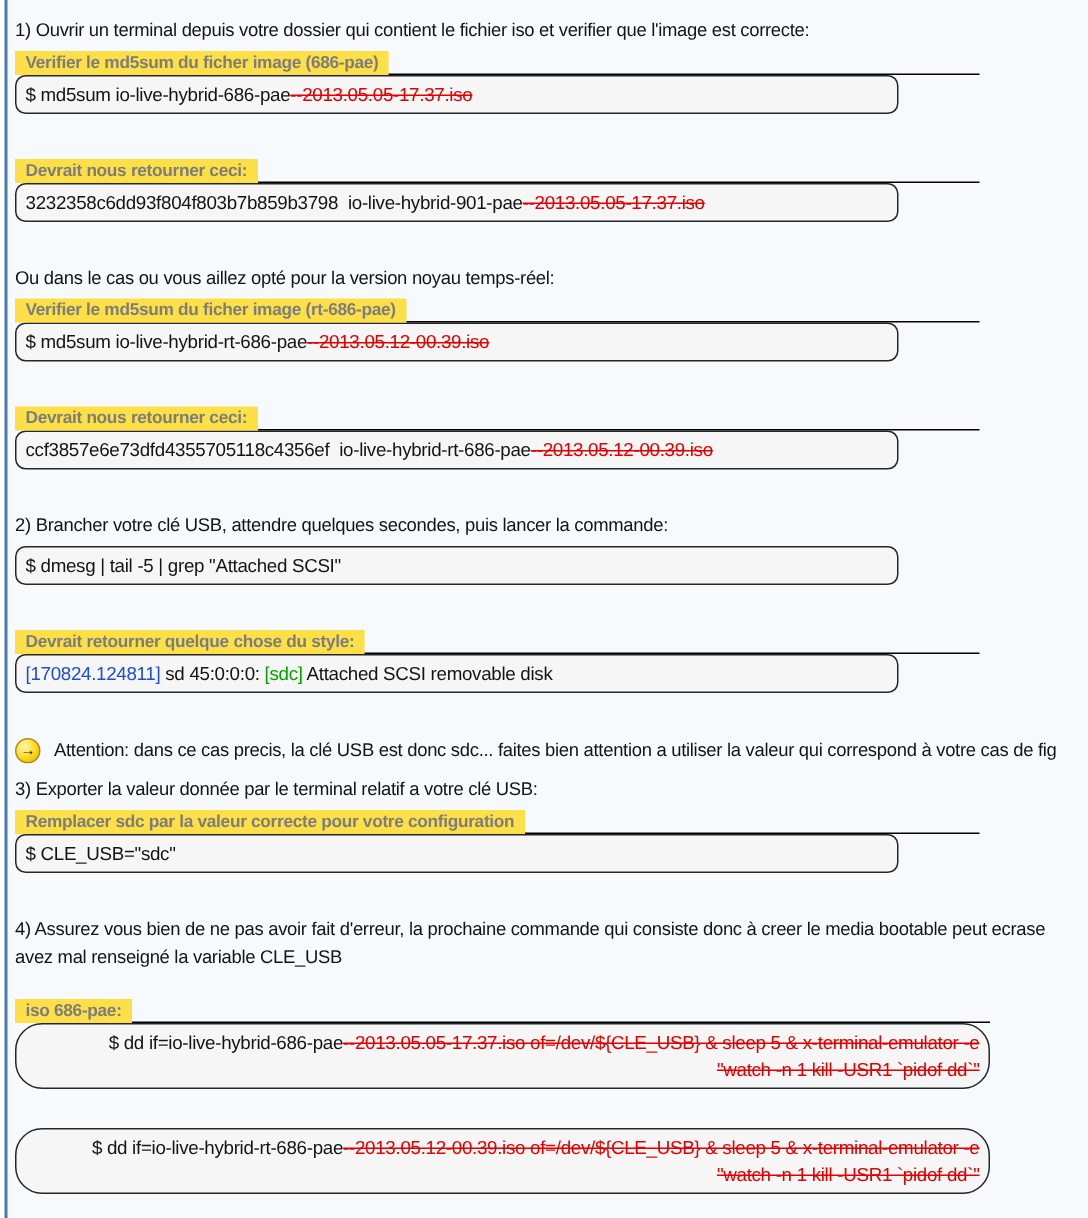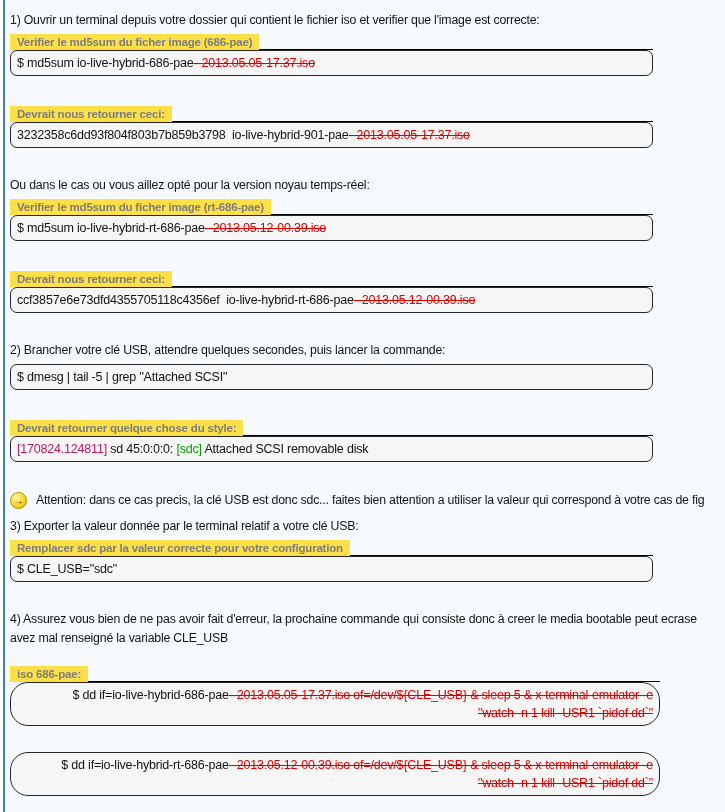--- a/index.html
+++ b/index.html
@@ -46,36 +46,36 @@
     background: #fde047; color: #7d7d7d;
     font-weight: bold; font-size: 11.5px; line-height: 13px;
     letter-spacing: -0.2px;
     padding: 2px 7px 1px 7px;
     white-space: nowrap;
   }
   .legend-line { flex: 1 1 auto; border-bottom: 1.5px solid #000; }
 
   .codebox {
     box-sizing: border-box;
-    width: 643px;
+    width: 589px;
     background: #f6f6f6;
     border: 1.5px solid #262626;
     border-radius: 7px;
     padding: 3px 6px;
     font-size: 12.5px;
     line-height: 18px;
     letter-spacing: -0.2px;
     overflow: hidden;
   }
   .codeblock.wide .codebox { width: 650px; border-radius: 18px; }
   .code-line { white-space: pre; }
 
   .seg-plain     { color: #141414; }
   .seg-removed   { color: #e00000; text-decoration: line-through; }
-  .seg-timestamp { color: #be185d; text-align: right; }
+  .seg-timestamp { color: #1d4ed8; text-align: right; }
   .seg-device    { color: #00a300; }
 </style>
 </head>
 <body>
 
 <div class="edge-white"></div>
 <div class="accent-line"></div>
 <div id="content">
     <div class="para"><span>1) Ouvrir un terminal depuis votre dossier qui contient le fichier iso et verifier que l'image est correcte:</span></div>
     <div class="codeblock">

